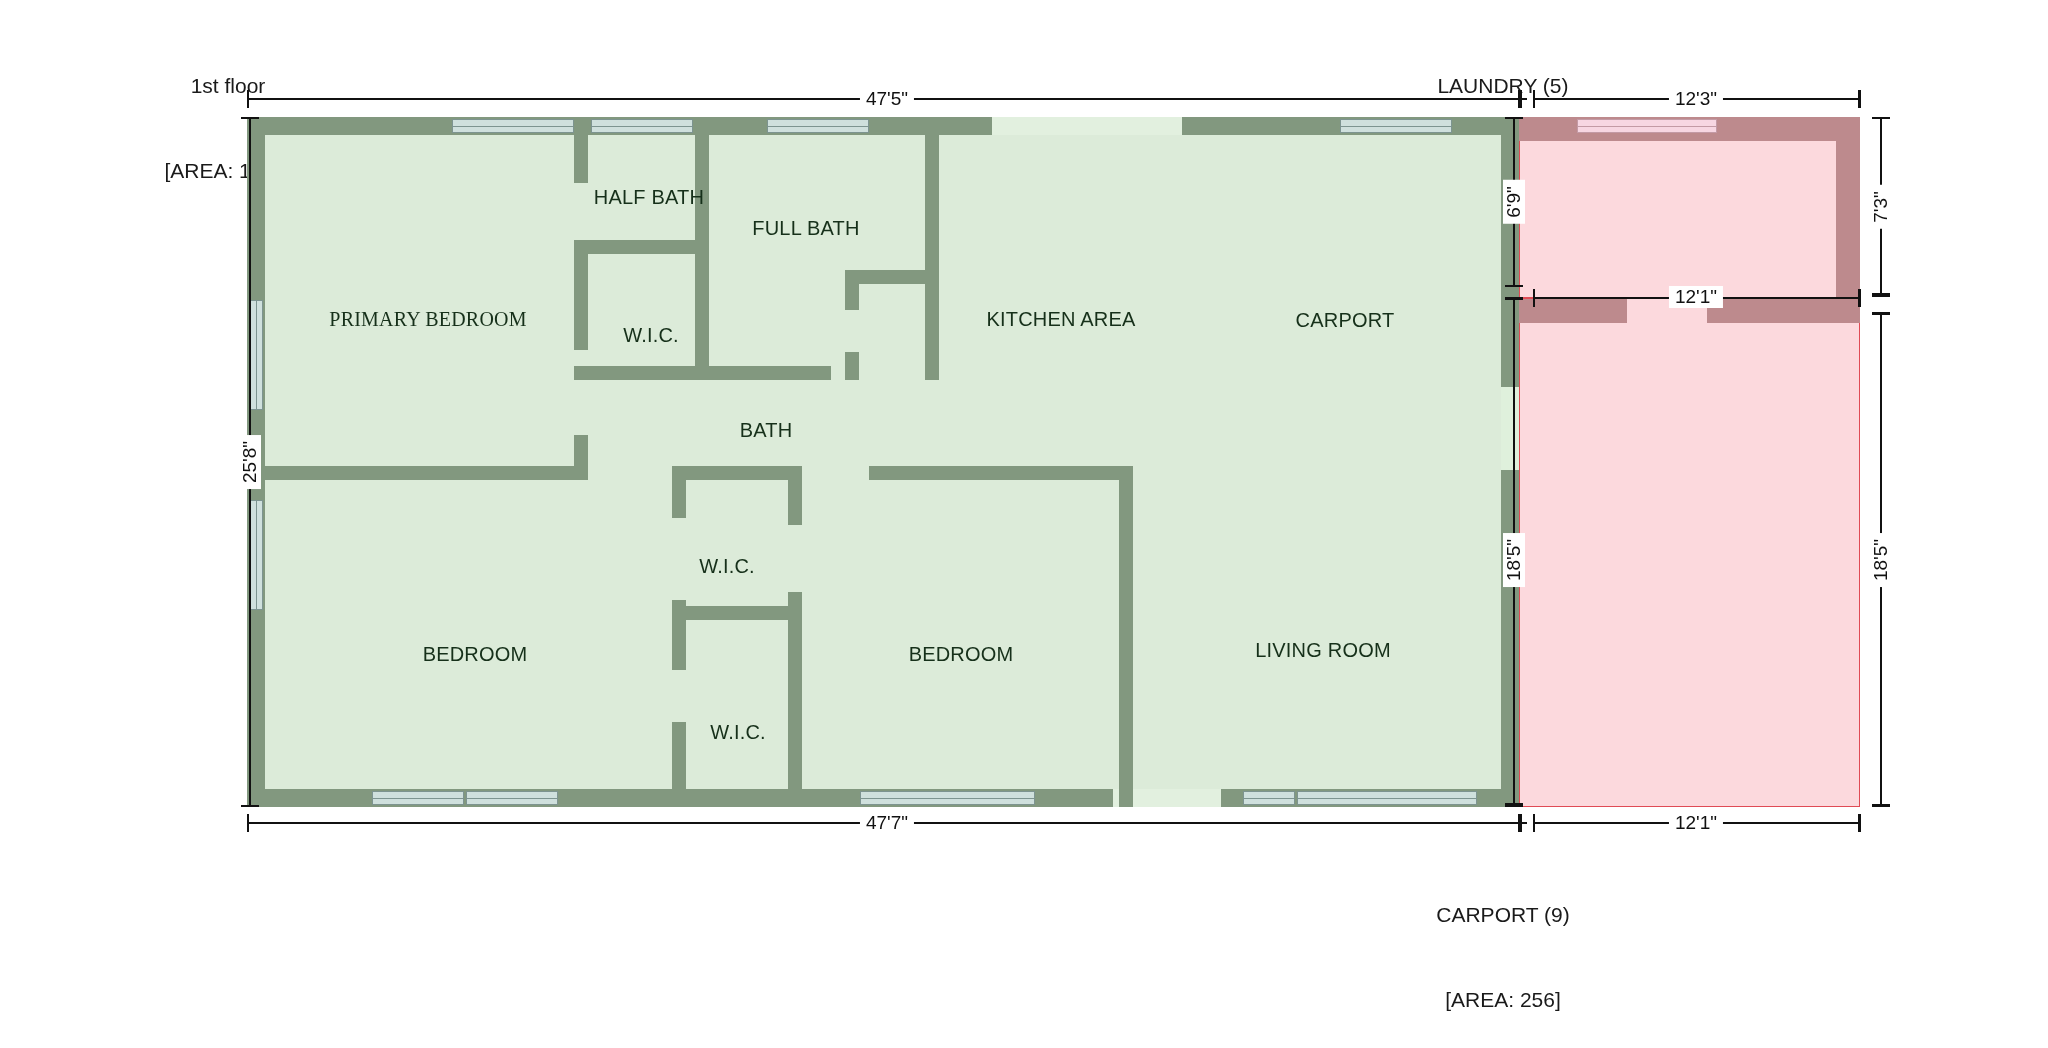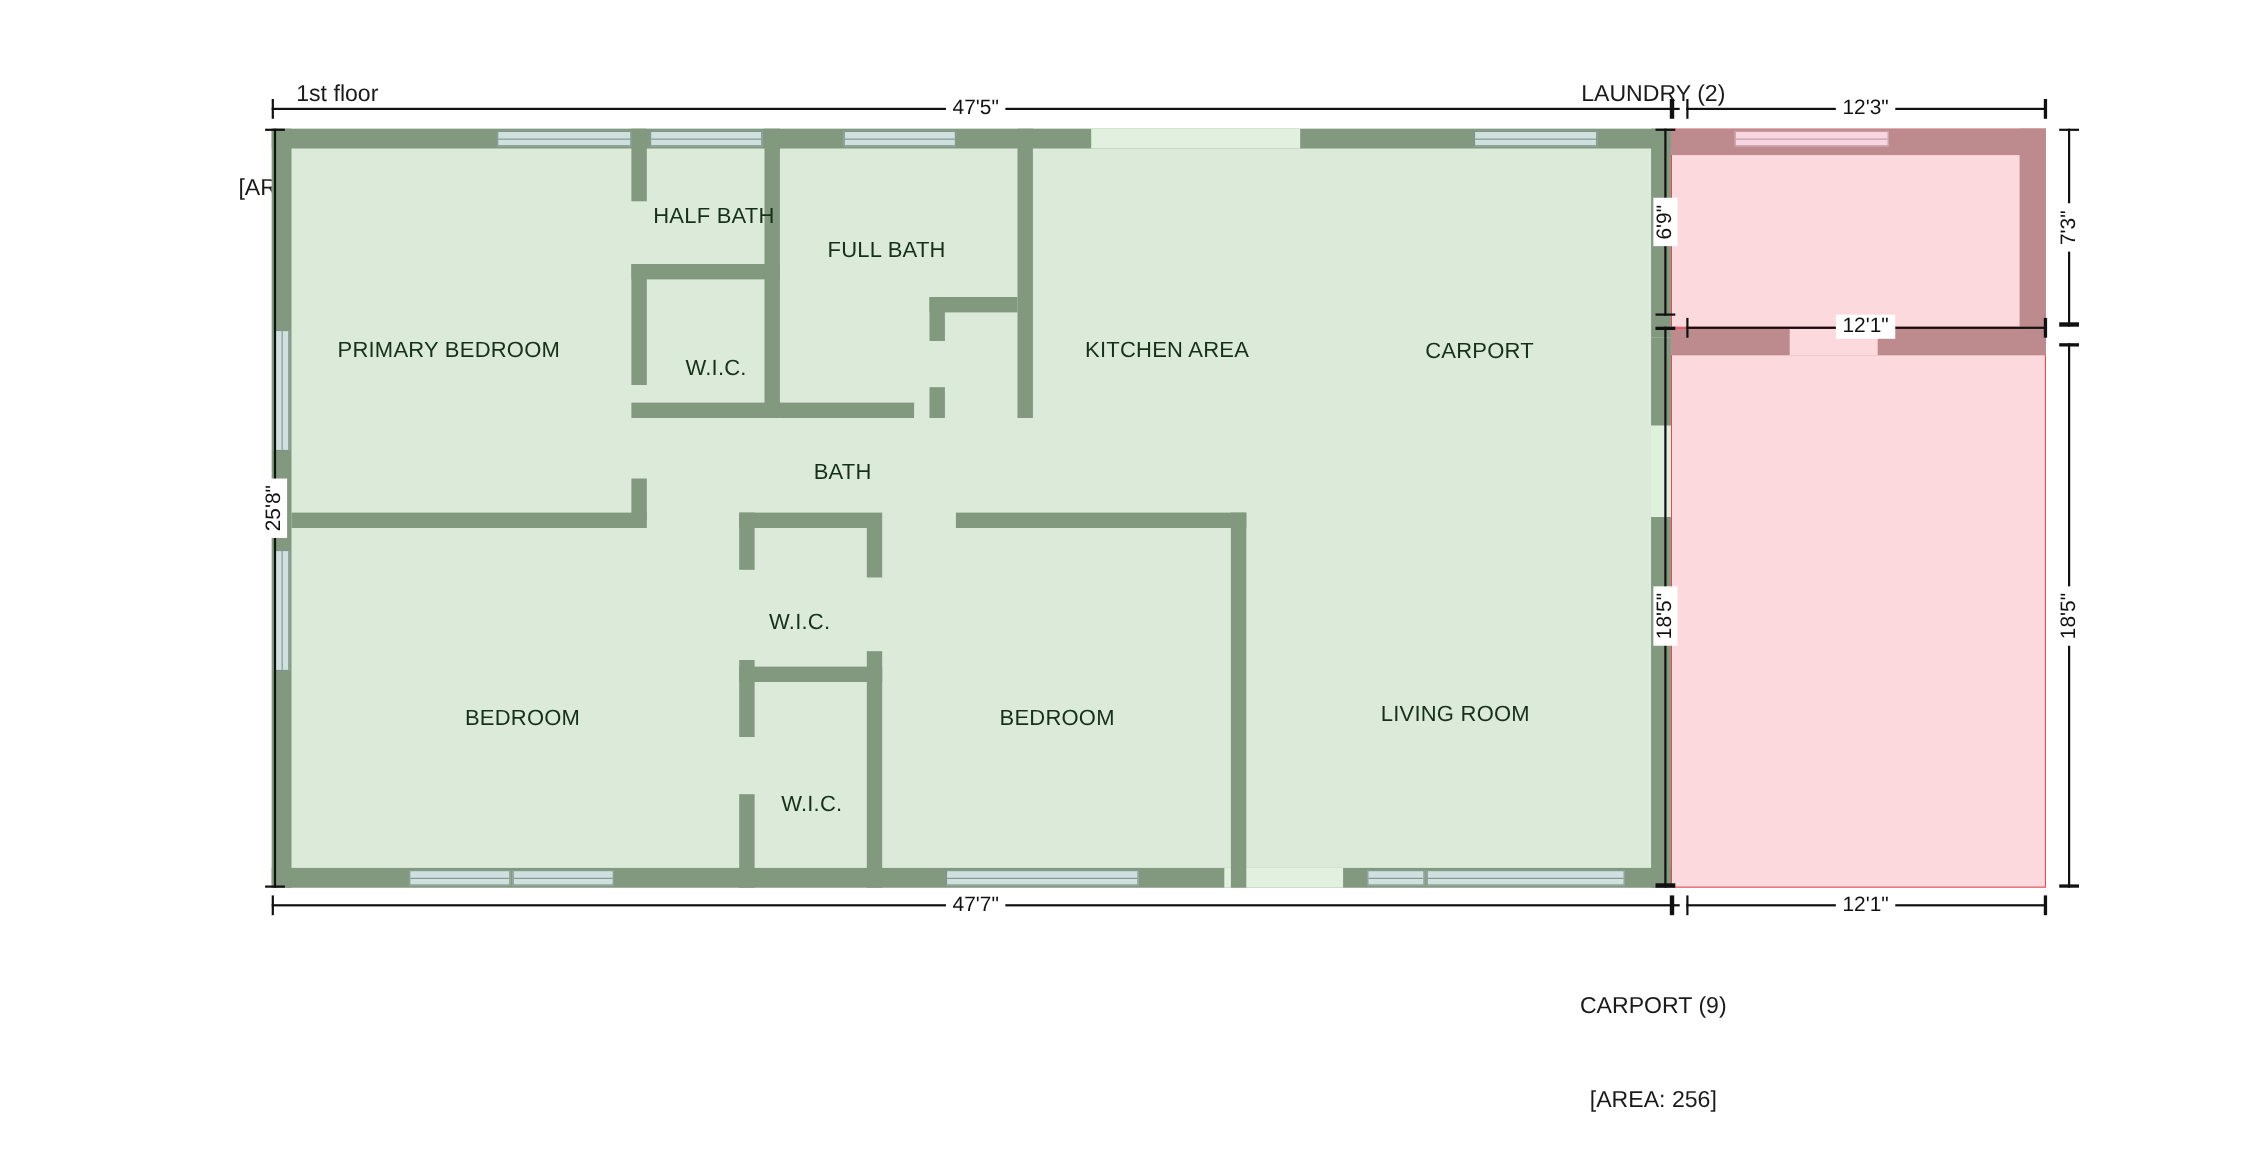--- a/index.html
+++ b/index.html
@@ -38,26 +38,26 @@
   .dimtxt.h{transform:translate(-50%,-50%);}
   .dimtxt.v{transform:translate(-50%,-50%) rotate(-90deg);transform-origin:center center;}
 
   .outline-pink{position:absolute;border:1px solid #e04b55;box-sizing:border-box;pointer-events:none;}
 </style>
 </head>
 <body>
 
 <div id="stage">
 
-  <div class="hdr" style="left:144px;top:16px;width:200px;text-align:right;">
+  <div class="hdr" style="left:128px;top:16px;width:200px;">
     <div>1st floor</div>
     <div>[AREA: 1221]</div>
   </div>
   <div class="hdr" style="left:1403px;top:16px;width:200px;">
-    <div>LAUNDRY (2)</div>
+    <div>LAUNDRY (5)</div>
     <div>[AREA: 89]</div>
   </div>
   <div class="hdr" style="left:1403px;top:845px;width:200px;">
     <div>CARPORT (9)</div>
     <div>[AREA: 256]</div>
   </div>
 
   <div class="plan" style="left:0;top:0;width:2048px;height:1048px;">
 
     <div class="room green" style="left:247px;top:117px;width:1272px;height:690px;"></div>
@@ -201,21 +201,21 @@
     </div>
     <div class="dimtxt h" style="left:887px;top:823px;">47'7"</div>
 
     <div class="dim" style="left:1533px;top:822px;width:327px;height:1px;">
       <div class="line" style="left:0;top:0;width:327px;height:2px;"></div>
       <div class="cap" style="left:0;top:-8px;width:2px;height:18px;"></div>
       <div class="cap" style="left:325px;top:-8px;width:3px;height:18px;"></div>
     </div>
     <div class="dimtxt h" style="left:1696px;top:823px;">12'1"</div>
 
-    <div class="rlbl" style="left:408px;top:319px;">PRIMARY BEDROOM</div>
+    <div class="rlbl" style="left:428px;top:319px;font-family:Liberation Serif, serif;">PRIMARY BEDROOM</div>
     <div class="rlbl" style="left:649px;top:197px;">HALF BATH</div>
     <div class="rlbl" style="left:806px;top:228px;">FULL BATH</div>
     <div class="rlbl" style="left:651px;top:335px;">W.I.C.</div>
     <div class="rlbl" style="left:1061px;top:319px;">KITCHEN AREA</div>
     <div class="rlbl" style="left:1345px;top:320px;">CARPORT</div>
     <div class="rlbl" style="left:766px;top:430px;">BATH</div>
     <div class="rlbl" style="left:475px;top:654px;">BEDROOM</div>
     <div class="rlbl" style="left:727px;top:566px;">W.I.C.</div>
     <div class="rlbl" style="left:738px;top:732px;">W.I.C.</div>
     <div class="rlbl" style="left:961px;top:654px;">BEDROOM</div>

